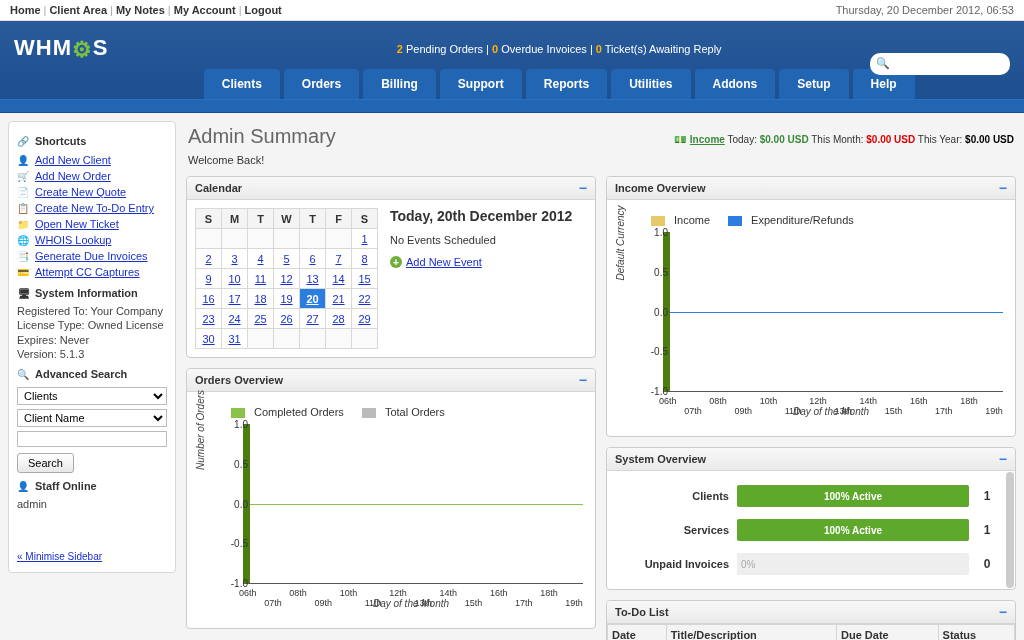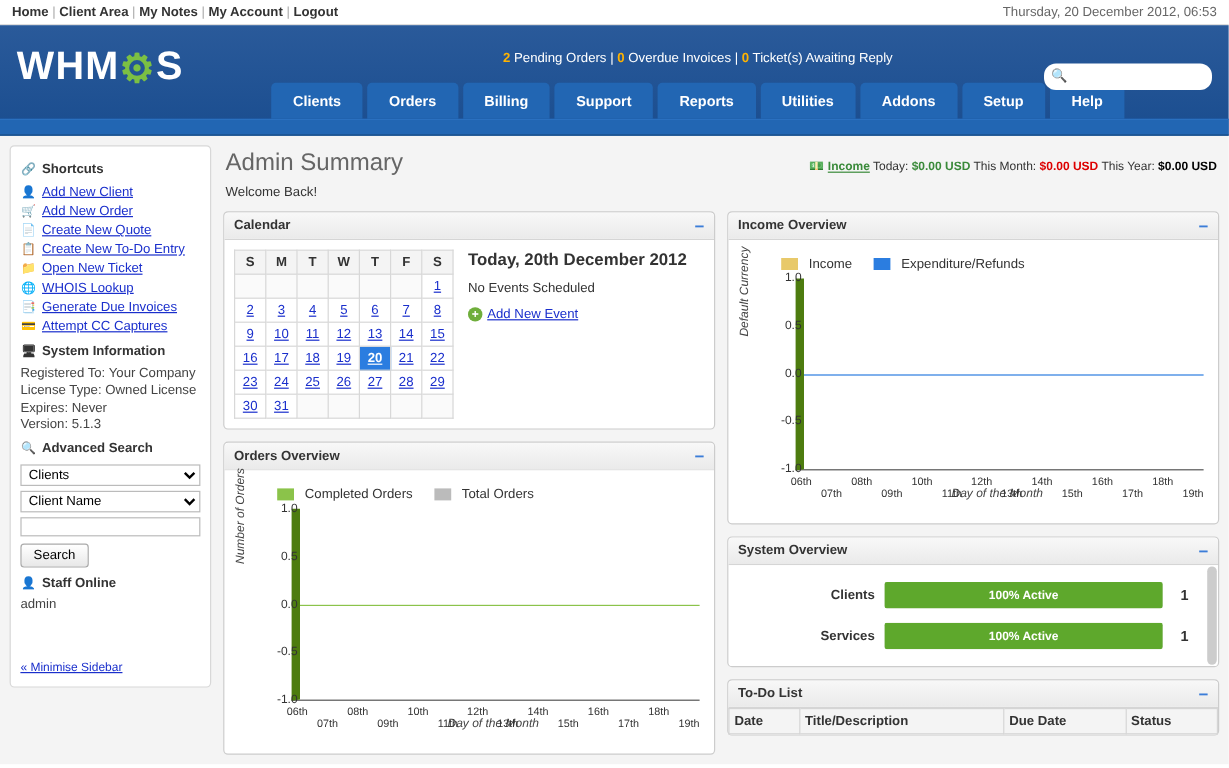--- a/index.html
+++ b/index.html
@@ -6,21 +6,21 @@
 body { font-family: Verdana, Arial, sans-serif; font-size: 11px; background: #fff; color: #333; }
 a { color: #00f; text-decoration: none; }
 
 .topbar { display: flex; justify-content: space-between; padding: 4px 10px; background: #fff; border-bottom: 1px solid #ddd; font-size: 11px; }
 .topbar .links span { font-weight: bold; color: #333; cursor: pointer; }
 .topbar .links .sep { color: #aaa; margin: 0 3px; font-weight: normal; }
 .topbar .date { color: #666; }
 
 .header { background: #1a4d8f; background: linear-gradient(#2a5a9a,#1a4d8f); padding: 0; position: relative; }
 .header-inner { display: flex; align-items: flex-start; padding: 8px 14px 0 14px; }
-.logo { font-size: 33px; font-weight: bold; color: #fff; letter-spacing: 1px; padding-top: 6px; }
+.logo { font-size: 22px; font-weight: bold; color: #fff; letter-spacing: 1px; padding-top: 6px; }
 .logo .gear { color: #7bc043; display:inline-block; position:relative; top:2px; }
 .header-right { flex: 1; text-align: center; padding-top: 0; }
 .notices { color: #fff; font-size: 11px; margin-bottom: 14px; margin-top: 14px; }
 .notices .num { color: #ffb300; font-weight: bold; }
 .searchbox { position: absolute; right: 14px; top: 32px; }
 .searchbox input { width: 140px; height: 22px; border-radius: 10px; border: none; padding: 0 8px 0 24px; background: #fff; font-size: 11px; }
 .searchbox .mag { position: absolute; left: 6px; top: 4px; font-size:11px; color:#888; }
 
 .mainnav { display: flex; gap: 4px; justify-content: center; padding-bottom: 0; }
 .mainnav .tab { background: #2266b3; color: #fff; font-weight: bold; font-size: 12px; padding: 8px 18px; border-radius: 4px 4px 0 0; cursor: pointer; }
@@ -400,20 +400,27 @@
                 </div>
                 <div class="cnt">1</div>
               </div>
               <div class="sysrow">
                 <div class="sl">Services</div>
                 <div class="bar">
                   <div class="fill" style="width: 100%;">100% Active</div>
                 </div>
                 <div class="cnt">1</div>
               </div>
+              <div class="sysrow">
+                <div class="sl">Unpaid Invoices</div>
+                <div class="bar">
+                  <div class="pct0">0%</div>
+                </div>
+                <div class="cnt">0</div>
+              </div>
             </div>
           <div class="scrollhint"></div>
         </div>
 
         <div class="panel">
           <div class="phead">
               <span>To-Do List</span>
               <span class="min">−</span>
             </div>
           <div class="pbody" style="padding:0">

